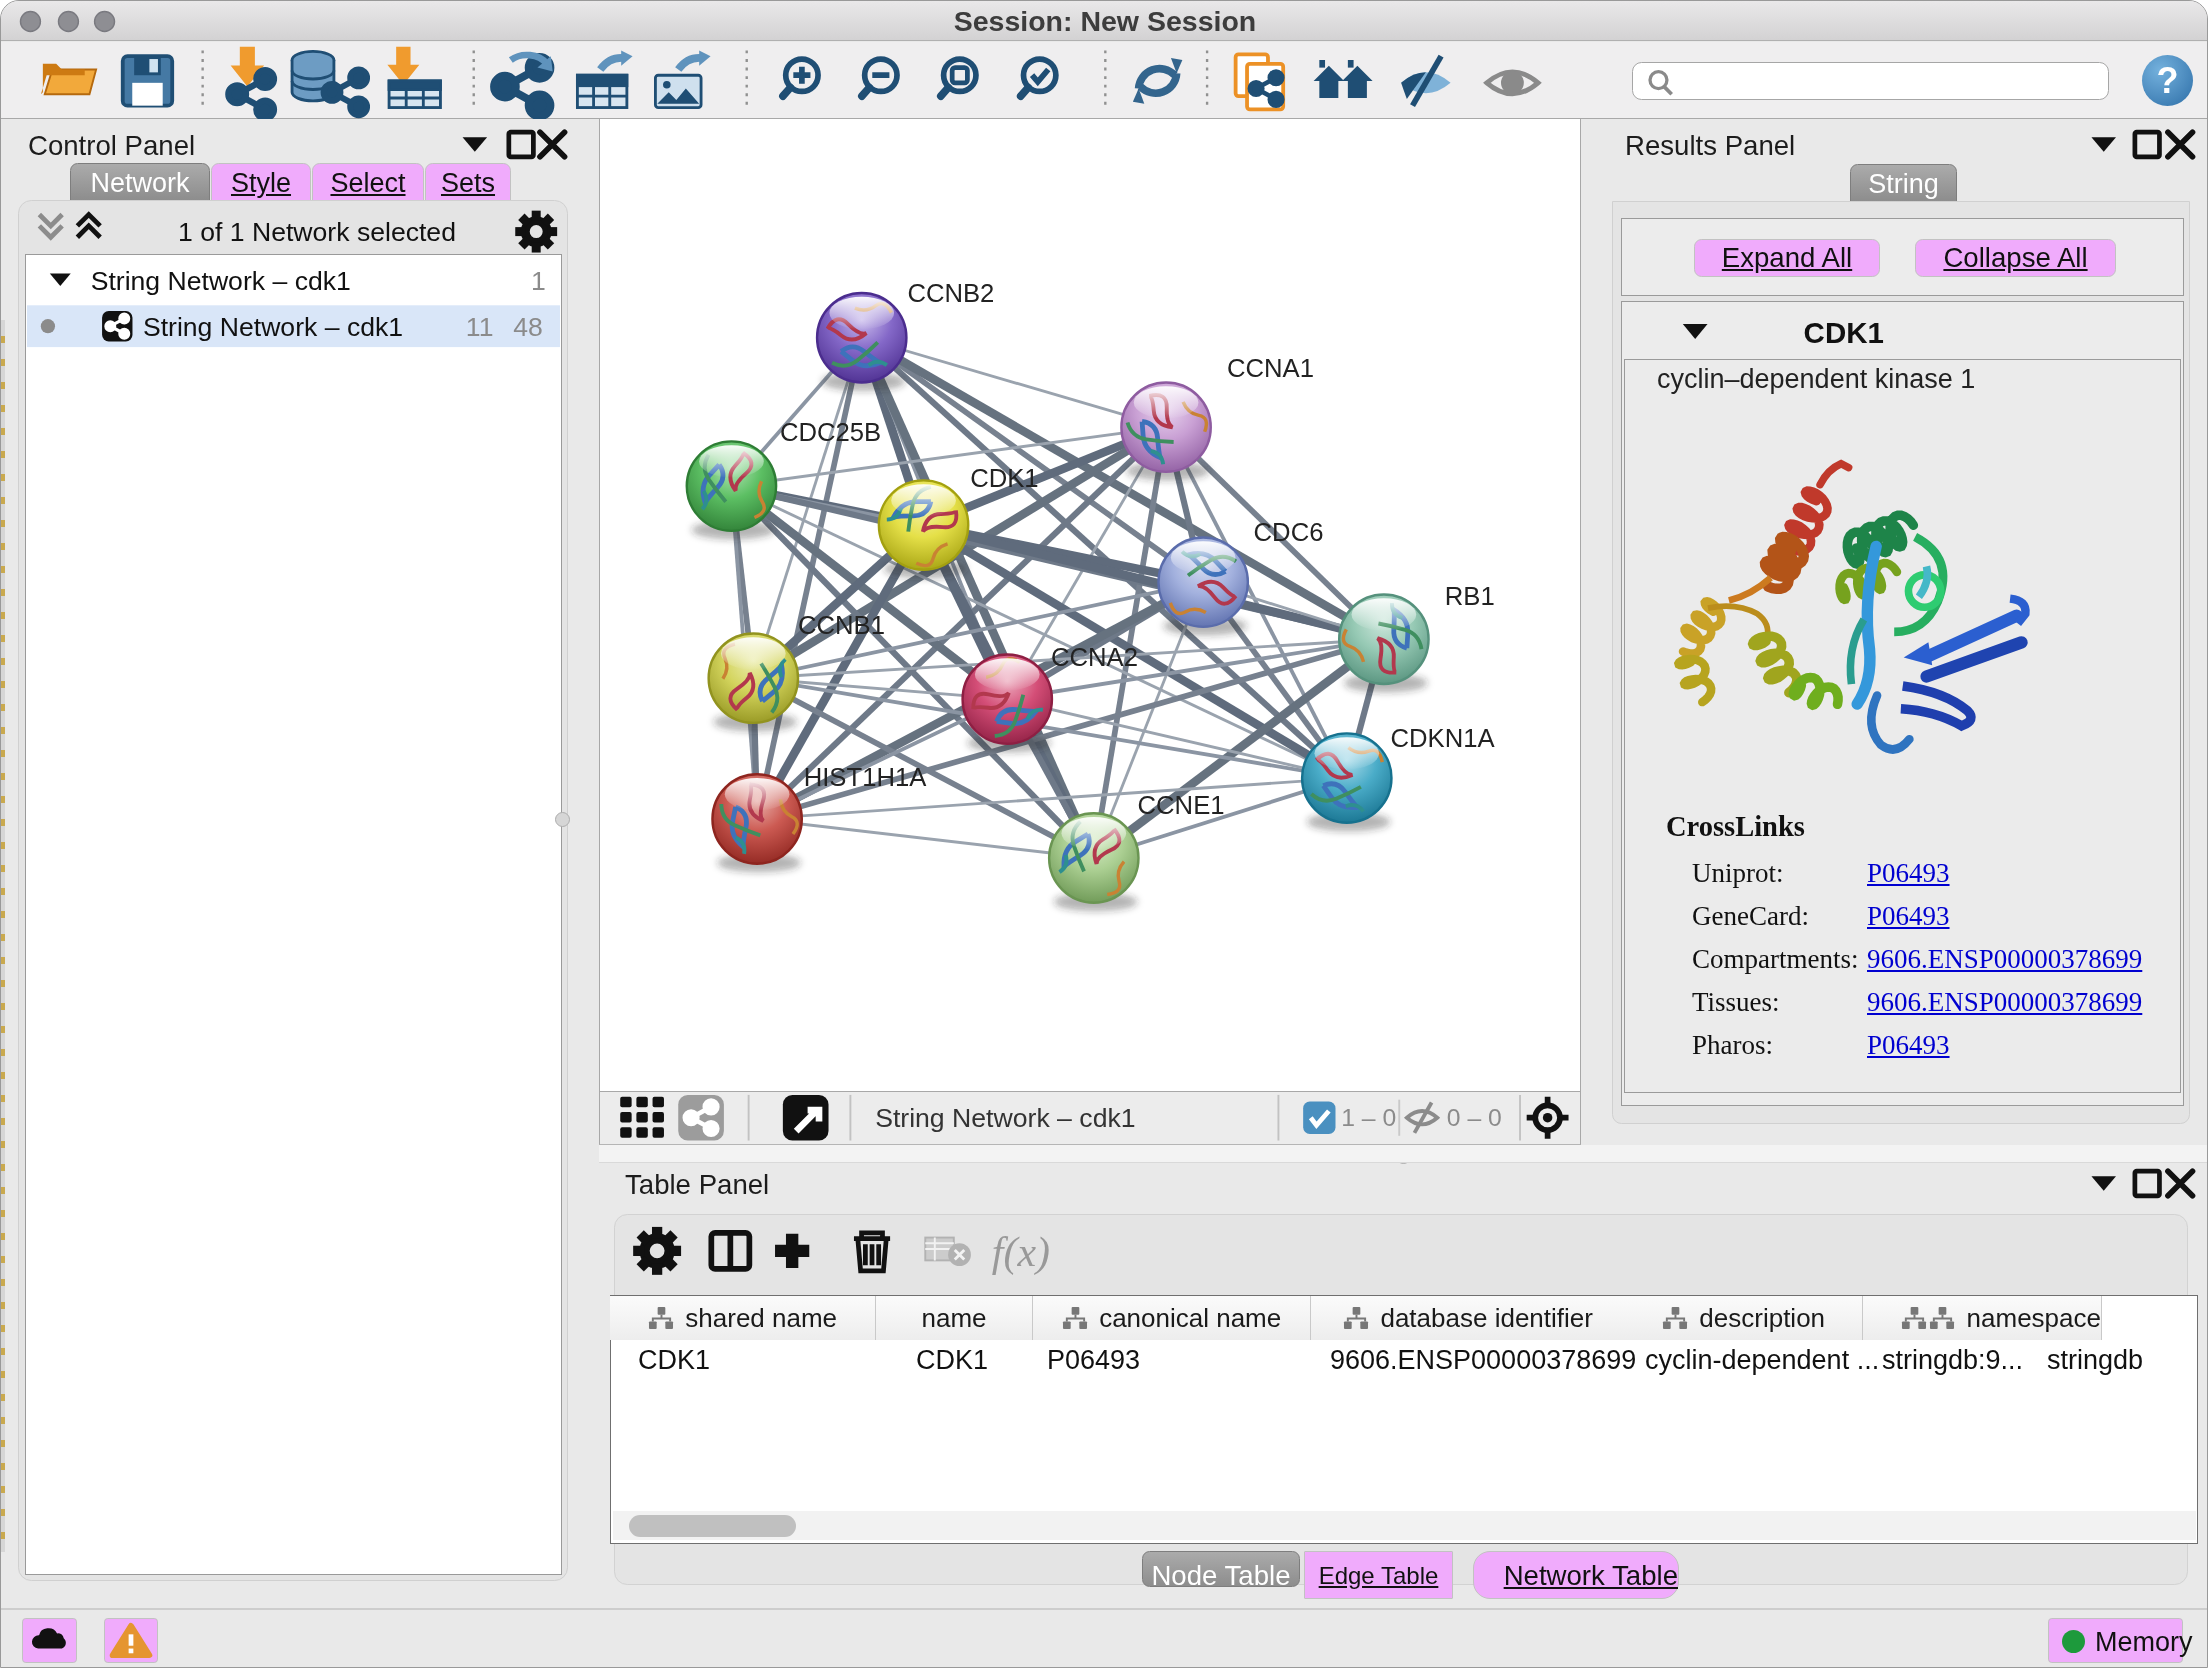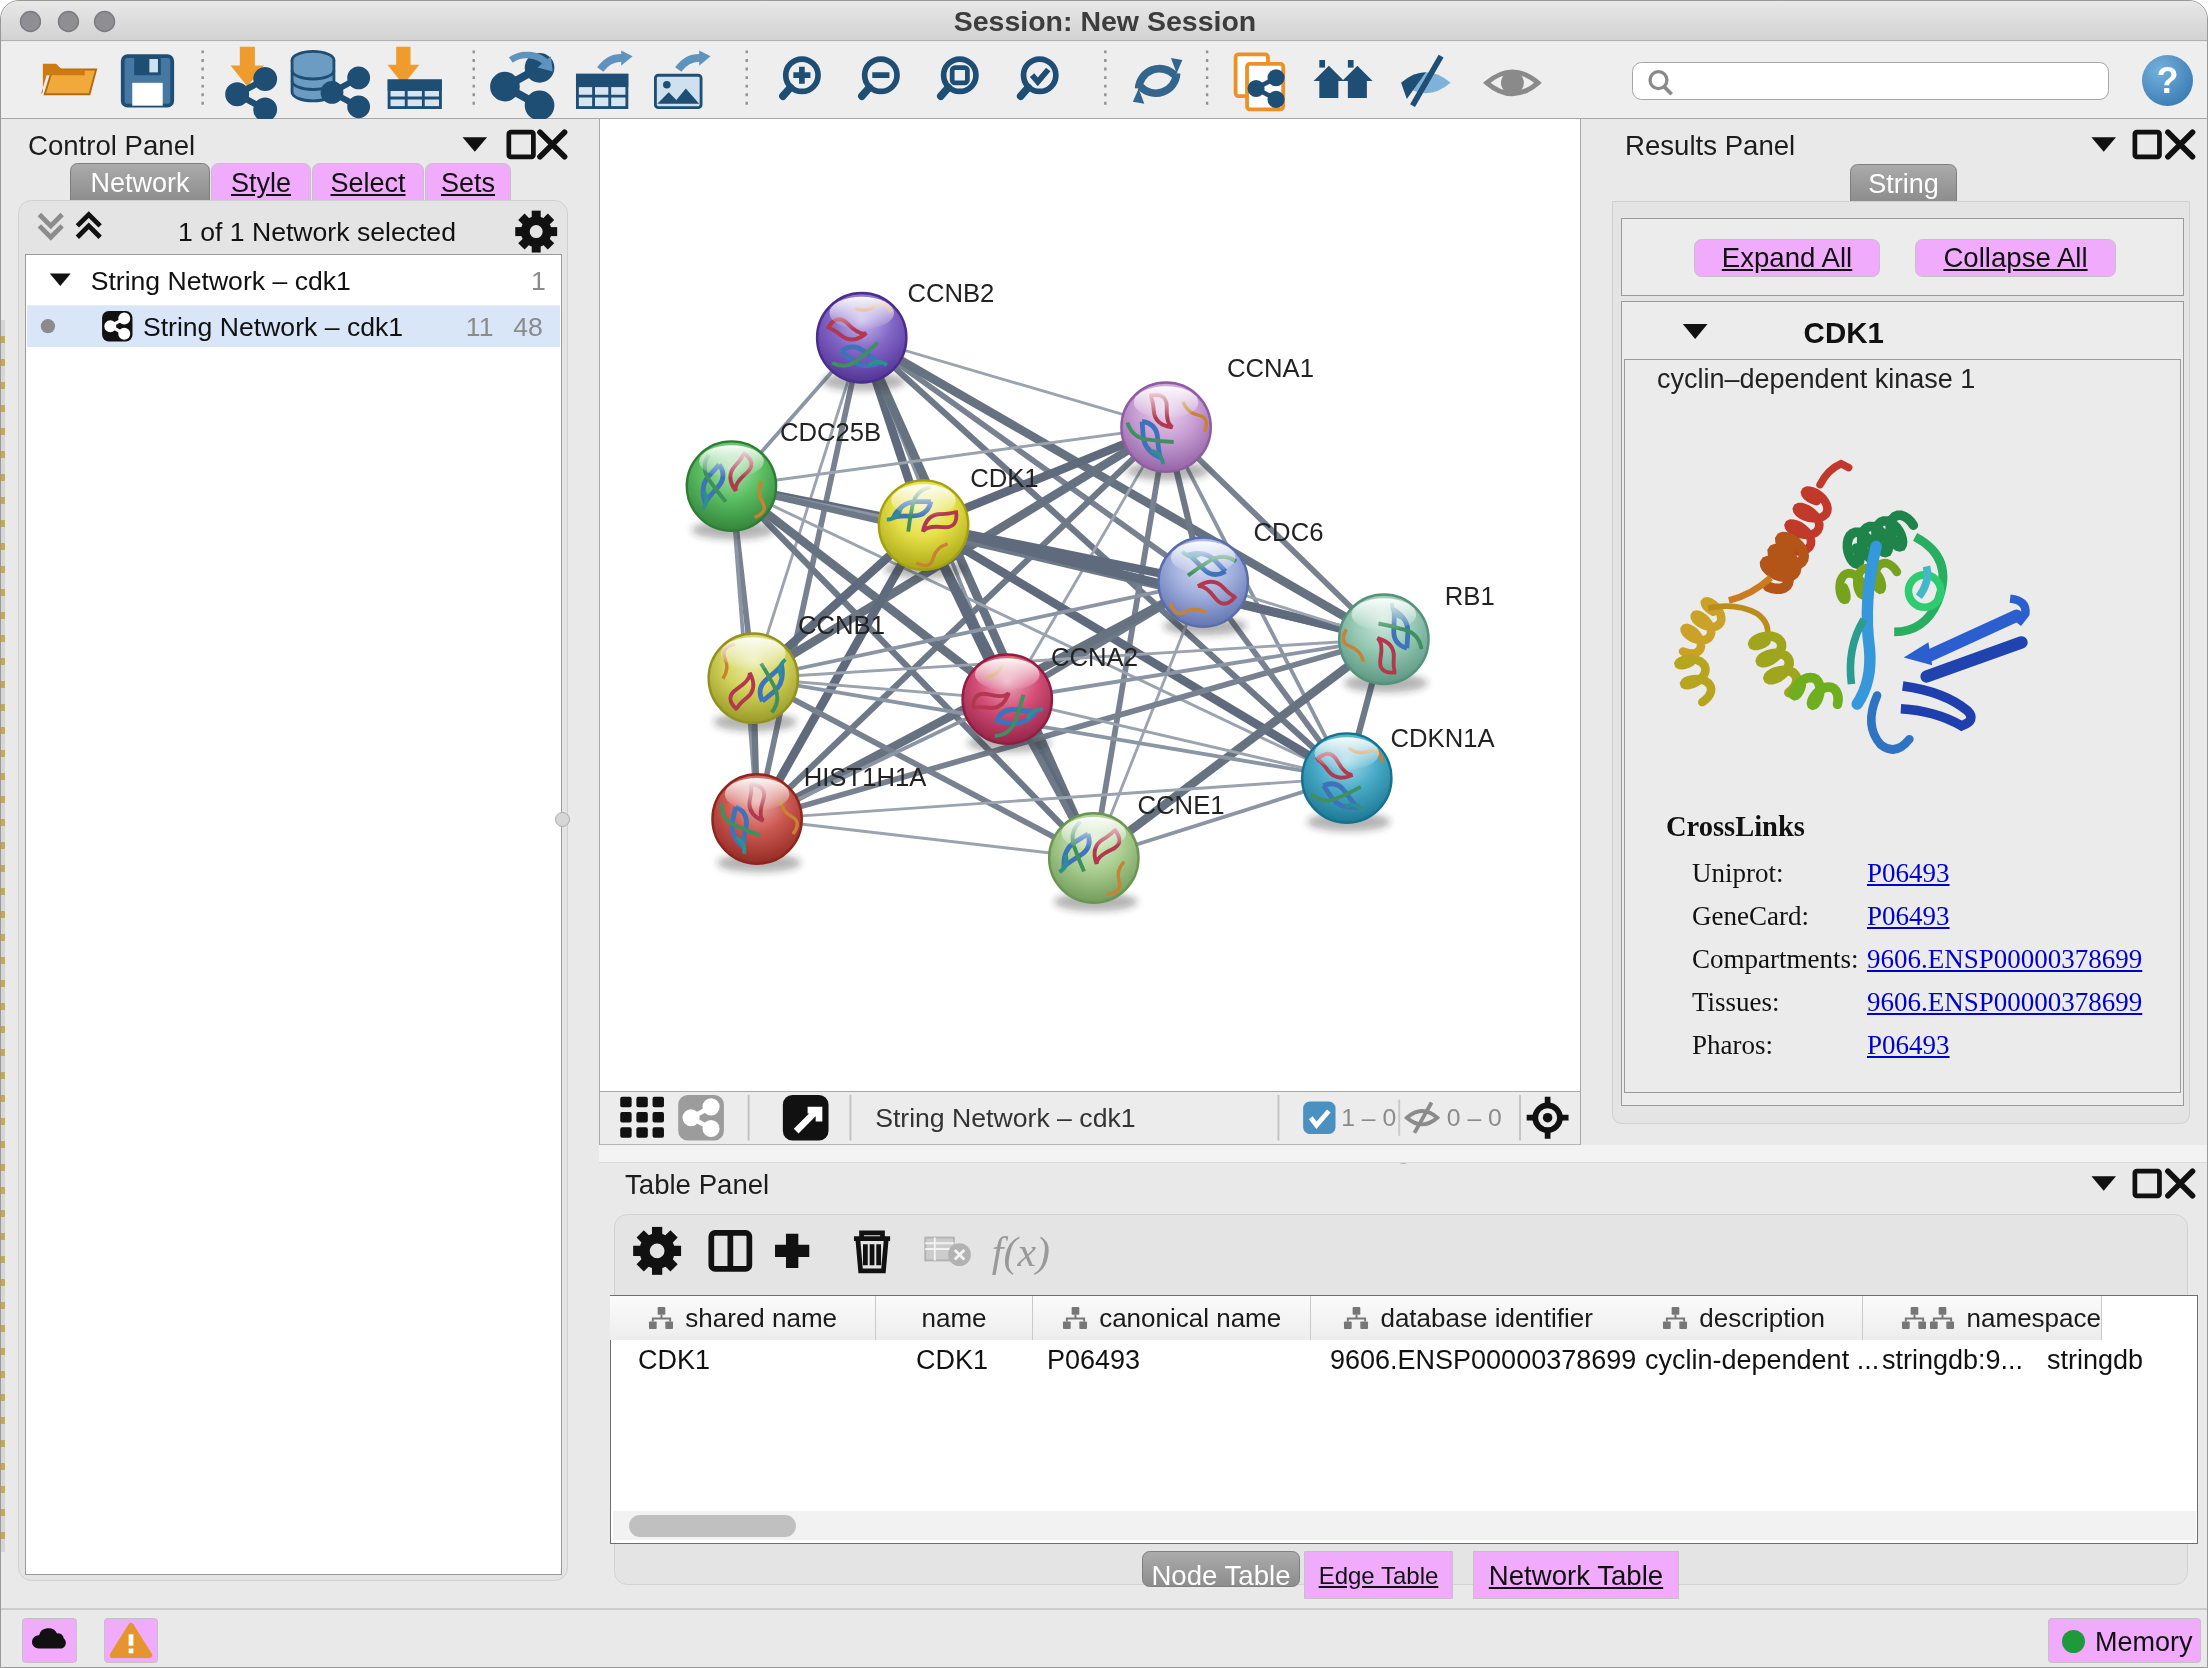--- a/index.html
+++ b/index.html
@@ -677,32 +677,32 @@
 <div style="position:absolute;left:1046px;top:1344px;font-size:27px;color:#111;">P06493</div>
 <div style="position:absolute;left:1329px;top:1344px;font-size:27px;color:#111;">9606.ENSP00000378699</div>
 <div style="position:absolute;left:1644px;top:1344px;font-size:27px;color:#111;">cyclin-dependent ...</div>
 <div style="position:absolute;left:1881px;top:1344px;font-size:27px;color:#111;">stringdb:9...</div>
 <div style="position:absolute;left:2046px;top:1344px;font-size:27px;color:#111;">stringdb</div>
 <div class="abs" style="left:612px;top:1510px;width:1583px;height:28.5px;background:#f2f2f2;"></div>
 <div class="abs" style="left:628px;top:1514px;width:167px;height:22px;background:#c0c0c0;border-radius:11.4px;"></div>
 
 <div class="abs graybtn" style="left:1141px;top:1550px;width:158px;height:36px;border-radius:7.6px;text-align:center;font-size:27.6px;line-height:48px;">Node Table</div>
 <div class="abs whitebtn" style="left:1303px;top:1550px;width:149px;height:48px;border-radius:1px;text-align:center;font-size:24px;line-height:48px;">Edge Table</div>
-<div class="abs whitebtn" style="left:1472px;top:1550px;width:206px;height:48px;border-radius:0;text-align:center;font-size:27.6px;line-height:48px;">Network Table</div>
+<div class="abs whitebtn" style="left:1472px;top:1550px;width:206px;height:48px;border-radius:17px;text-align:right;font-size:27.6px;line-height:48px;">Network Table</div>
 
 <div class="abs" style="left:0;top:1607px;width:2208px;height:1.9px;background:#cdcdcd;"></div>
 <div class="abs whitebtn" style="left:21px;top:1617px;width:55px;height:45px;border-radius:3.8px;"></div>
 <svg class="abs" style="left:21px;top:1617px;" width="55" height="45" viewBox="0 0 58 47">
       <path d="M17,32 a7,7 0 0 1 1,-14 a10,9 0 0 1 19,-2 a6,6 0 0 1 7,5 a6.5,6.5 0 0 1 -2,11 z" fill="#111"></path>
     </svg>
 <div class="abs whitebtn" style="left:103px;top:1617px;width:54px;height:45px;border-radius:3.8px;"></div>
 <svg class="abs" style="left:103px;top:1617px;" width="54" height="45" viewBox="0 0 57 47">
       <path d="M28.5,8 L48,39 H9 Z" fill="#e59530" stroke="#e59530" stroke-width="6" stroke-linejoin="round"></path>
       <rect x="26" y="17" width="5" height="12" fill="#fff"></rect>
       <rect x="26" y="32" width="5" height="5" fill="#fff"></rect>
     </svg>
-<div class="abs whitebtn" style="left:2047px;top:1617px;width:153px;height:45px;border-radius:3.8px;font-size:27px;color:#111;">
+<div class="abs whitebtn" style="left:2047px;top:1617px;width:135px;height:45px;border-radius:3.8px;font-size:27px;color:#111;">
       <span style="position:absolute;left:13.3px;top:10.5px;width:23px;height:23px;border-radius:50%;background:#1d9a3c;"></span>
       <span style="position:absolute;left:46px;top:7.6px;">Memory</span>
     </div>
 
 </div>
 
 
 </body></html>

